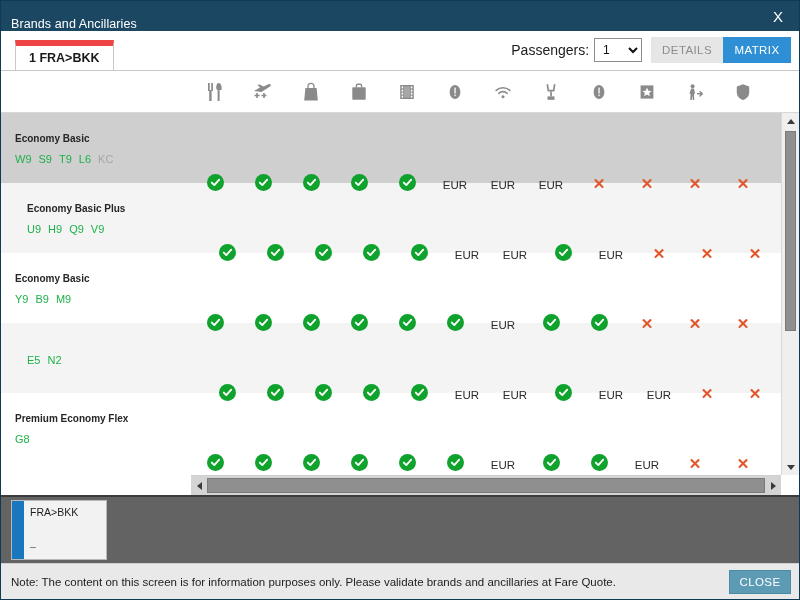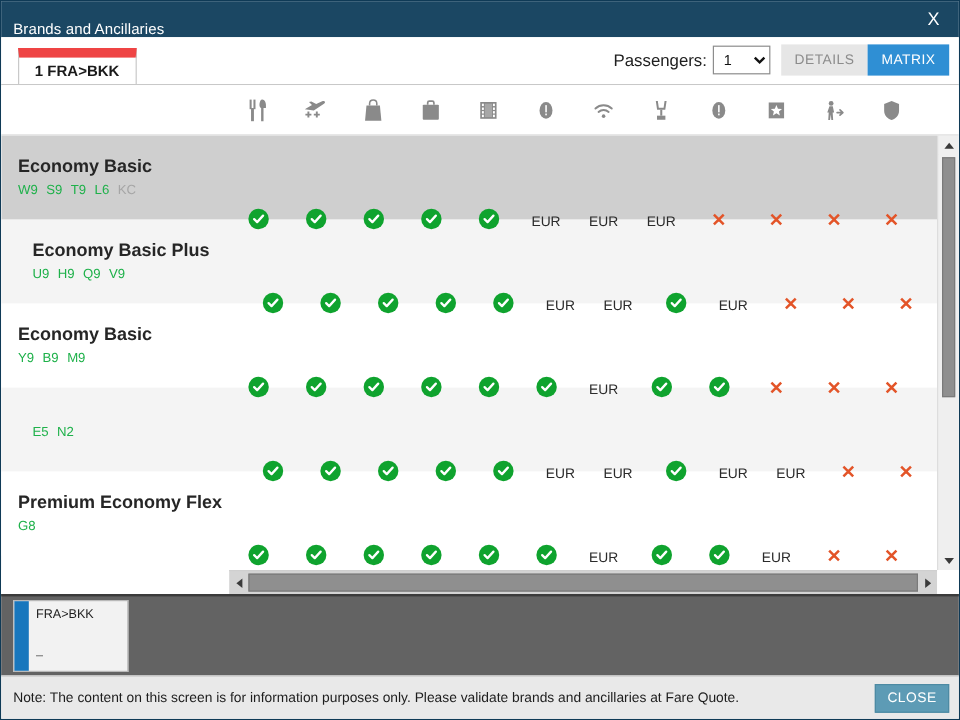--- a/index.html
+++ b/index.html
@@ -65,21 +65,21 @@
     height: 100%;
     padding-left: 14px;
   }
   .tab {
     height: 30px;
     min-width: 80px;
     padding: 0 13px;
     background: #ffffff;
     border: 1px solid #c9c9c9;
     border-bottom: none;
-    border-top: 8px solid #ef4444;
+    border-top: 6px solid #ef4444;
     display: flex;
     align-items: center;
     justify-content: center;
     font-size: 12.5px;
     font-weight: bold;
     color: #1a1a1a;
     cursor: pointer;
     white-space: nowrap;
     position: relative;
     z-index: 3;
@@ -183,21 +183,21 @@
   .row.odd  { background: #f4f4f4; padding-left: 12px; }
 
   .row .namecol {
     width: 190px;
     flex: 0 0 190px;
     padding-left: 14px;
     overflow: hidden;
     white-space: nowrap;
   }
   .brand-name {
-    font-size: 15px;
+    font-size: 10px;
     font-weight: bold;
     color: #262626;
     line-height: 18px;
     white-space: nowrap;
     overflow: hidden;
   }
   .fare-codes {
     margin-top: 4px;
     font-size: 11px;
     line-height: 14px;

